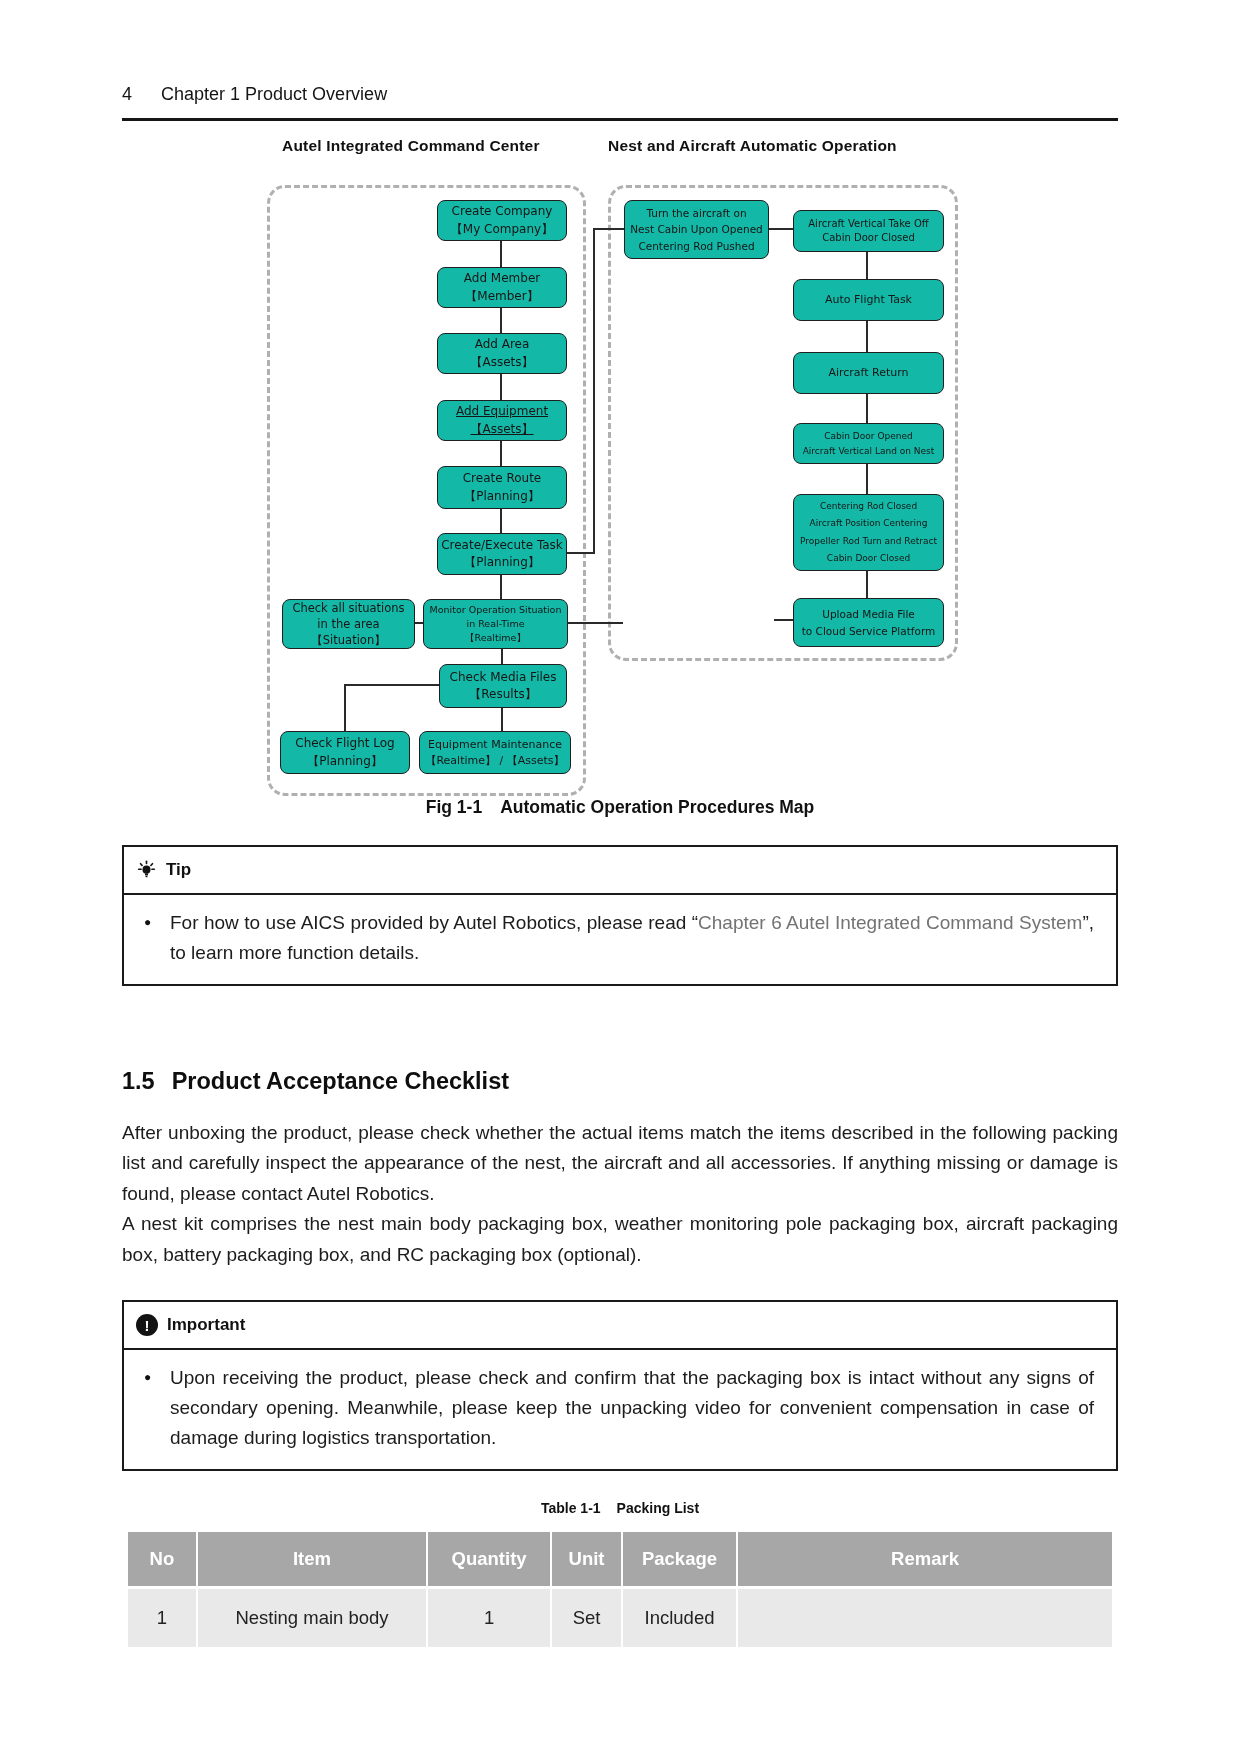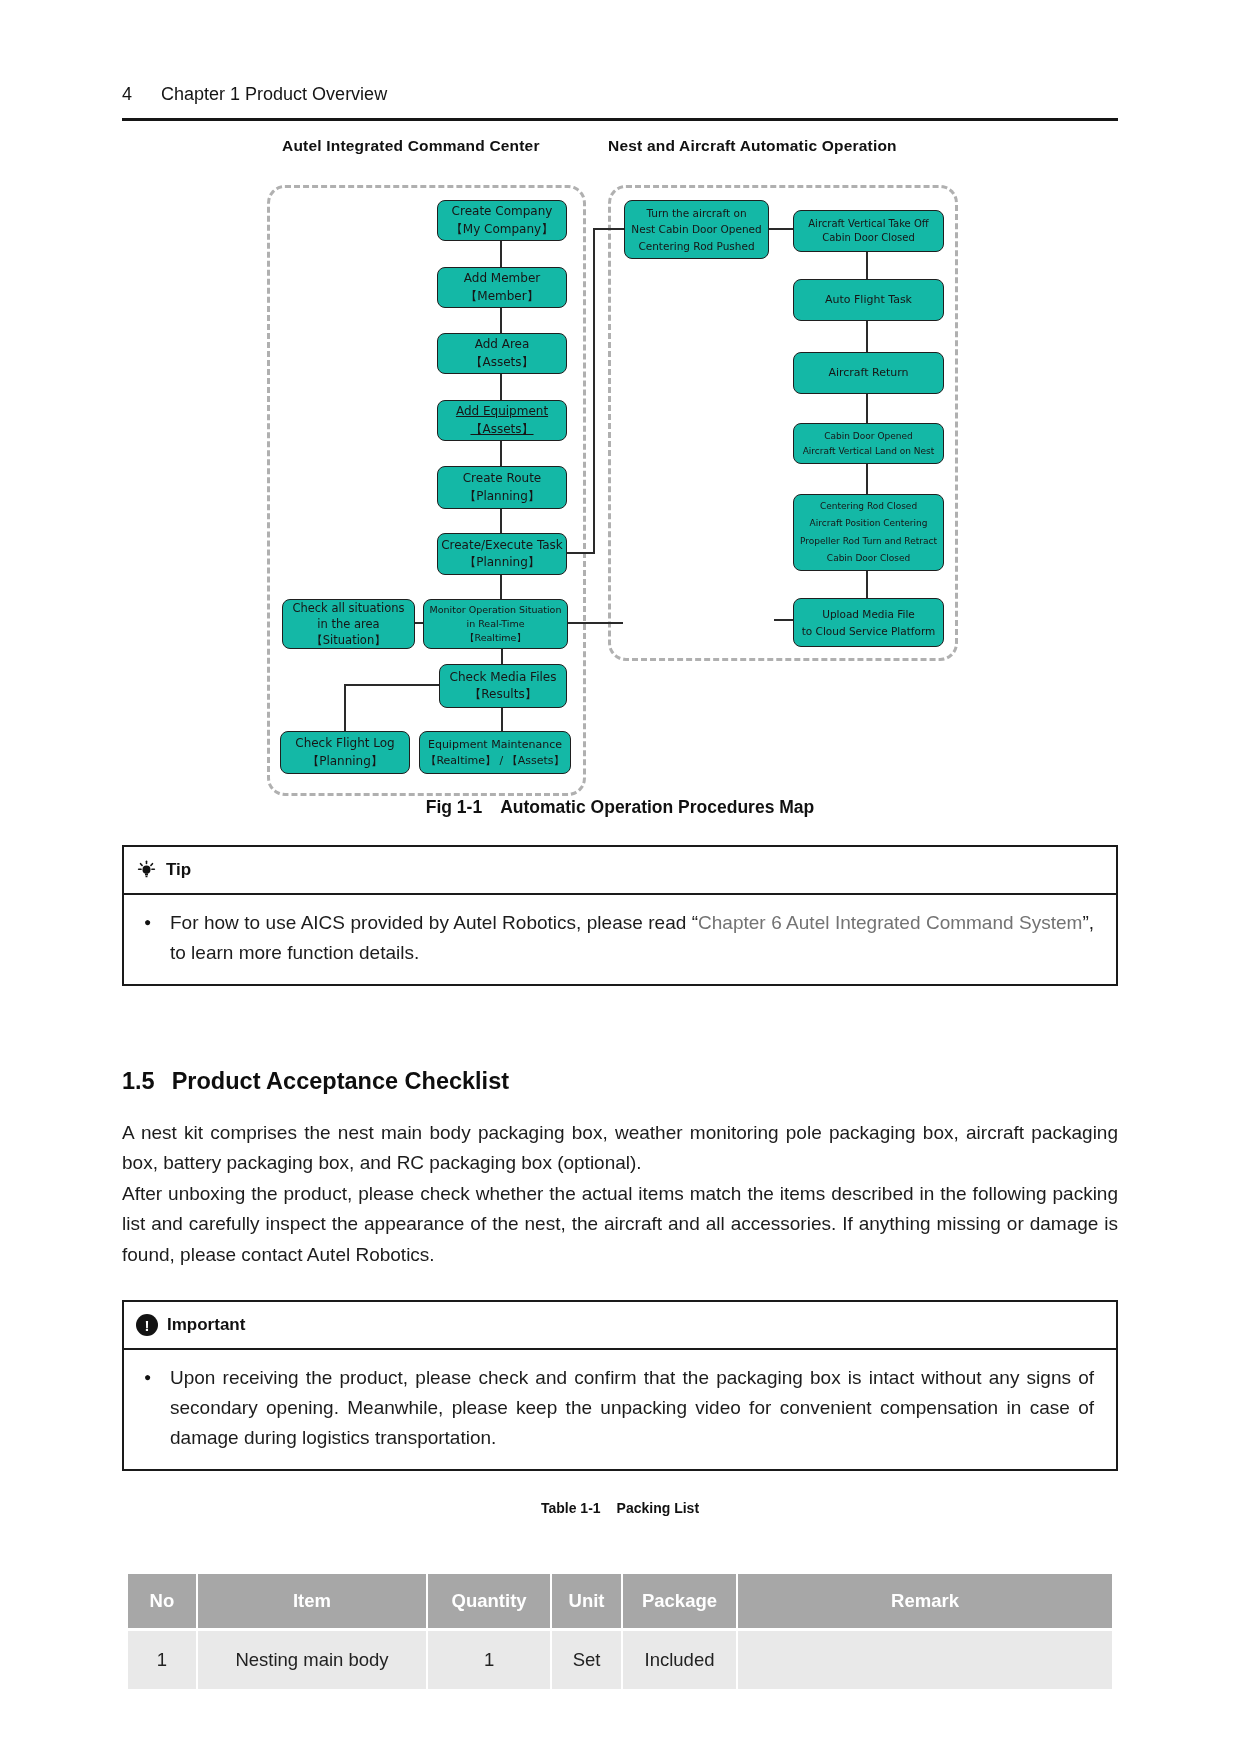--- a/index.html
+++ b/index.html
@@ -46,21 +46,21 @@
   .section-heading{left:122px;top:1068px;width:996px;font-weight:bold;font-size:23.5px;color:#0e0e0e;}
   .section-heading .num{margin-right:17px;}
   .body-copy{left:122px;top:1118px;width:996px;font-size:19px;line-height:1.6;
     text-align:justify;color:#1c1c1c;}
   .body-copy p{margin:0;}
 
   
   .table-caption{left:122px;top:1500px;width:996px;text-align:center;font-weight:bold;
     font-size:14px;color:#111;}
   .table-caption .lbl{margin-right:16px;}
-  .packing{left:128px;top:1532px;width:984px;border-collapse:collapse;table-layout:fixed;margin-top:42px;}
+  .packing{left:128px;top:1532px;width:984px;border-collapse:collapse;table-layout:fixed;}
   .packing th{background:#a7a7a7;color:#ffffff;font-weight:bold;font-size:18.5px;
     height:52px;border-right:2px solid #fff;border-bottom:3px solid #fff;}
   .packing th:last-child,.packing td:last-child{border-right:none;}
   .packing td{background:#e9e9e9;color:#222;font-size:18.5px;height:56px;
     text-align:center;border-right:2px solid #fff;}
 </style>
 </head>
 <body>
 
 <div class="abs page-header">
@@ -95,21 +95,21 @@
 in Real-Time
 【Realtime】</div>
   <div class="node" style="left:317px;top:529px;width:126px;height:42px;font-size:12px;">Check Media Files
 【Results】</div>
   <div class="node" style="left:158px;top:596px;width:128px;height:41px;font-size:12px;">Check Flight Log
 【Planning】</div>
   <div class="node" style="left:297px;top:596px;width:150px;height:41px;font-size:11px;">Equipment Maintenance
 【Realtime】 / 【Assets】</div>
 
   <div class="node" style="left:502px;top:65px;width:143px;height:57px;font-size:10.5px;line-height:1.55;">Turn the aircraft on
-Nest Cabin Door Opened
+Nest Cabin Upon Opened
 Centering Rod Pushed</div>
   <div class="node" style="left:671px;top:75px;width:149px;height:40px;font-size:10px;">Aircraft Vertical Take Off
 Cabin Door Closed</div>
   <div class="node" style="left:671px;top:144px;width:149px;height:40px;font-size:11px;">Auto Flight Task</div>
   <div class="node" style="left:671px;top:217px;width:149px;height:40px;font-size:11px;">Aircraft Return</div>
   <div class="node" style="left:671px;top:288px;width:149px;height:39px;font-size:9px;line-height:1.6;">Cabin Door Opened
 Aircraft Vertical Land on Nest</div>
   <div class="node" style="left:671px;top:359px;width:149px;height:75px;font-size:9px;line-height:1.9;">Centering Rod Closed
 Aircraft Position Centering
 Propeller Rod Turn and Retract
@@ -167,22 +167,22 @@
     <span class="dot">●</span>
     <div class="txt"><span>For how to use AICS provided by Autel Robotics, please read “</span><span class="link">Chapter 6 Autel Integrated Command System</span><span>”, to learn more function details.</span></div>
   </div>
 </div>
 
 <div class="abs section-heading">
   <span class="num">1.5</span><span>Product Acceptance Checklist</span>
 </div>
 
 <div class="abs body-copy">
+  <p>After unboxing the product, please check whether the actual items match the items described in the following packing list and carefully inspect the appearance of the nest, the aircraft and all accessories. If anything missing or damage is found, please contact Autel Robotics.</p>
   <p>A nest kit comprises the nest main body packaging box, weather monitoring pole packaging box, aircraft packaging box, battery packaging box, and RC packaging box (optional).</p>
-  <p>After unboxing the product, please check whether the actual items match the items described in the following packing list and carefully inspect the appearance of the nest, the aircraft and all accessories. If anything missing or damage is found, please contact Autel Robotics.</p>
 </div>
 
 <div class="abs note-box" style="top:1300px;">
   <div class="note-head">
     <span class="ic">
         <span class="excl">!</span>
       </span>
     <span>Important</span>
   </div>
   <div class="note-body">

